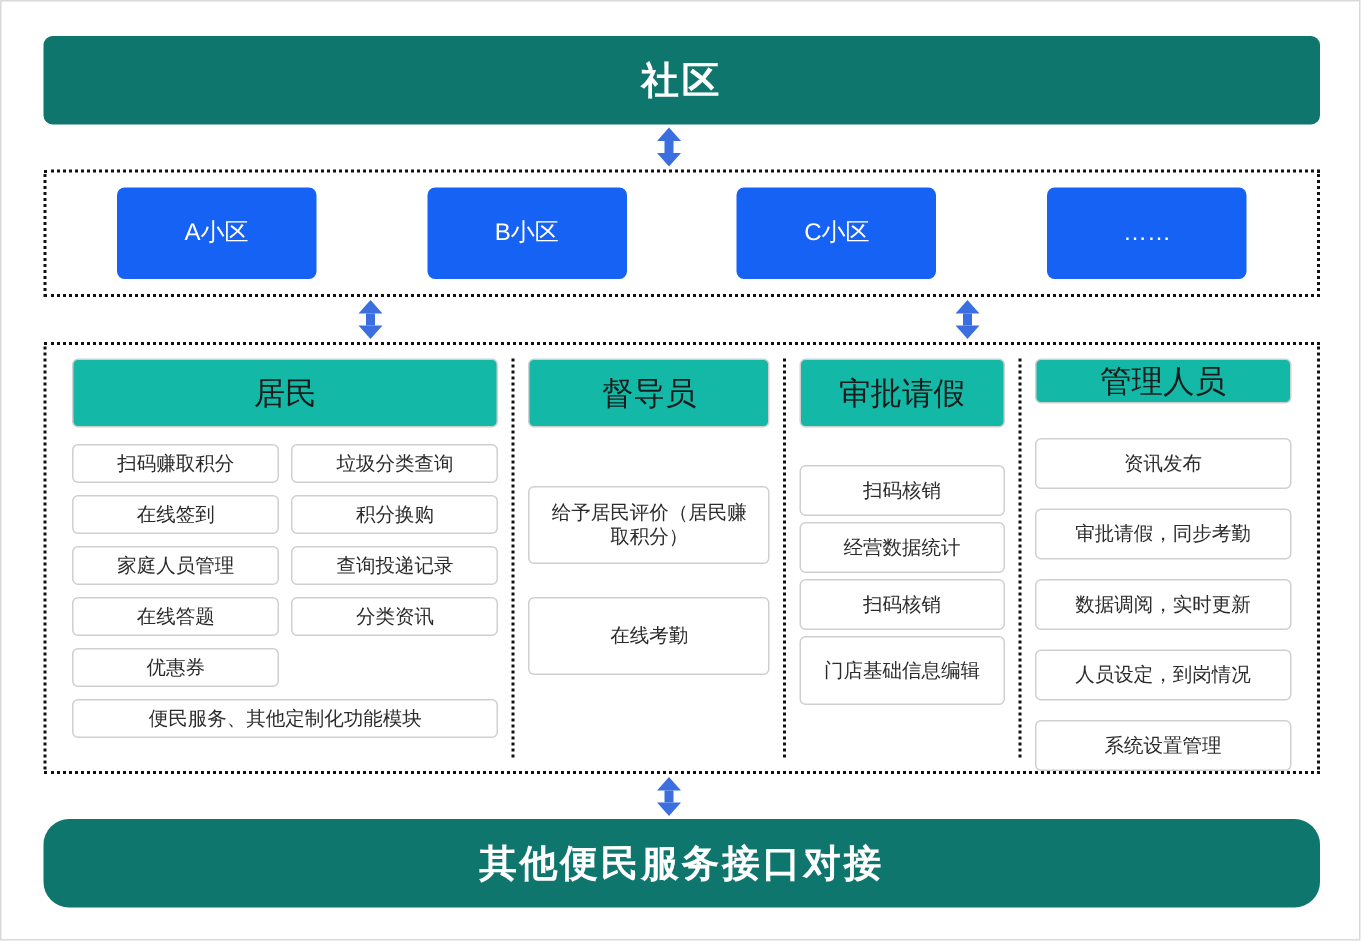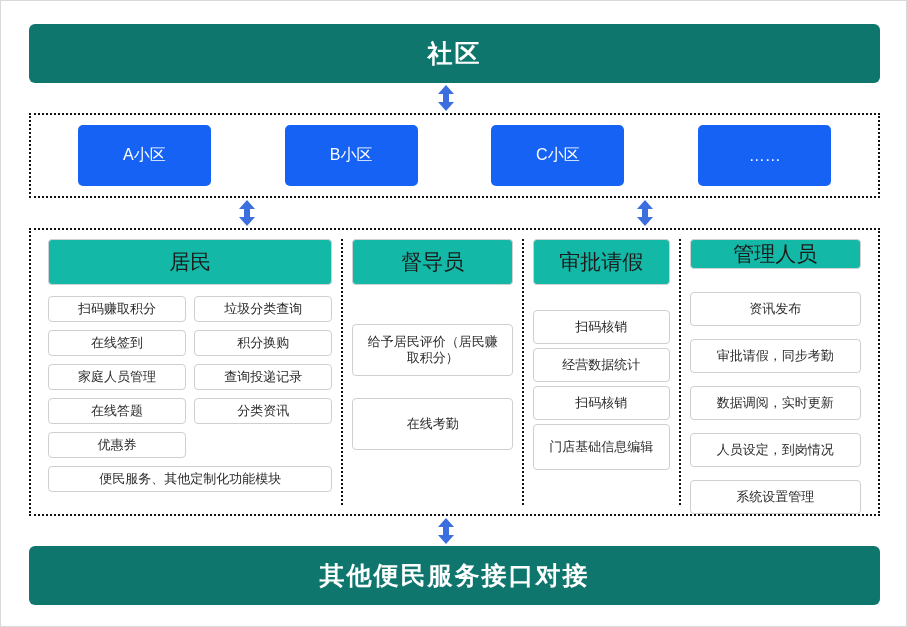--- a/index.html
+++ b/index.html
@@ -31,21 +31,21 @@
     border-radius: 6px;
     color: #ffffff;
     display: flex;
     align-items: center;
     justify-content: center;
     font-size: 25px;
     font-weight: bold;
     letter-spacing: 2px;
   }
   #top-bar { top: 23px; height: 59px; }
-  #bottom-bar { top: 545px; height: 59px; }
+  #bottom-bar { top: 545px; height: 59px; border-radius: 17px; }
 
   
   .arrow {
     position: absolute;
     width: 16px;
     display: flex;
     flex-direction: column;
     align-items: center;
   }
   .arrow .shaft {

